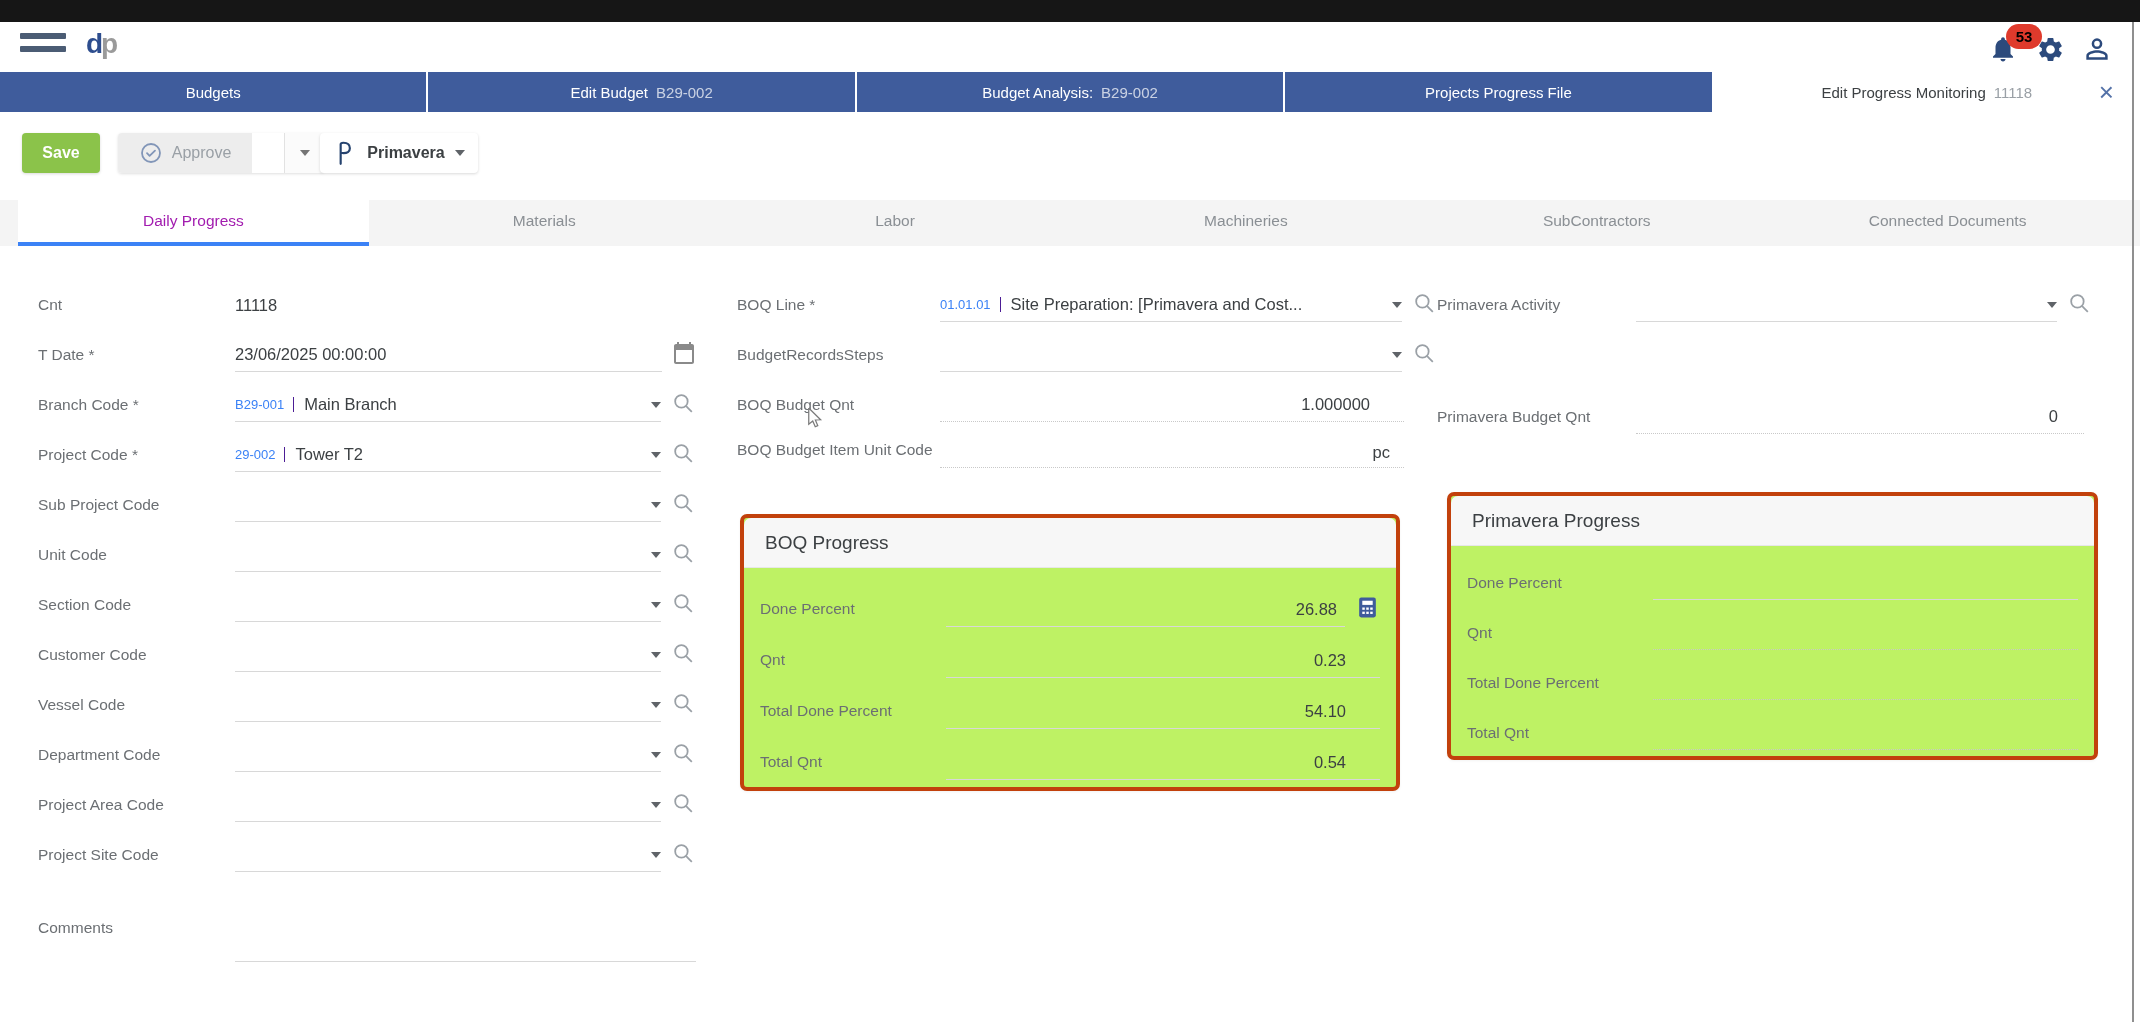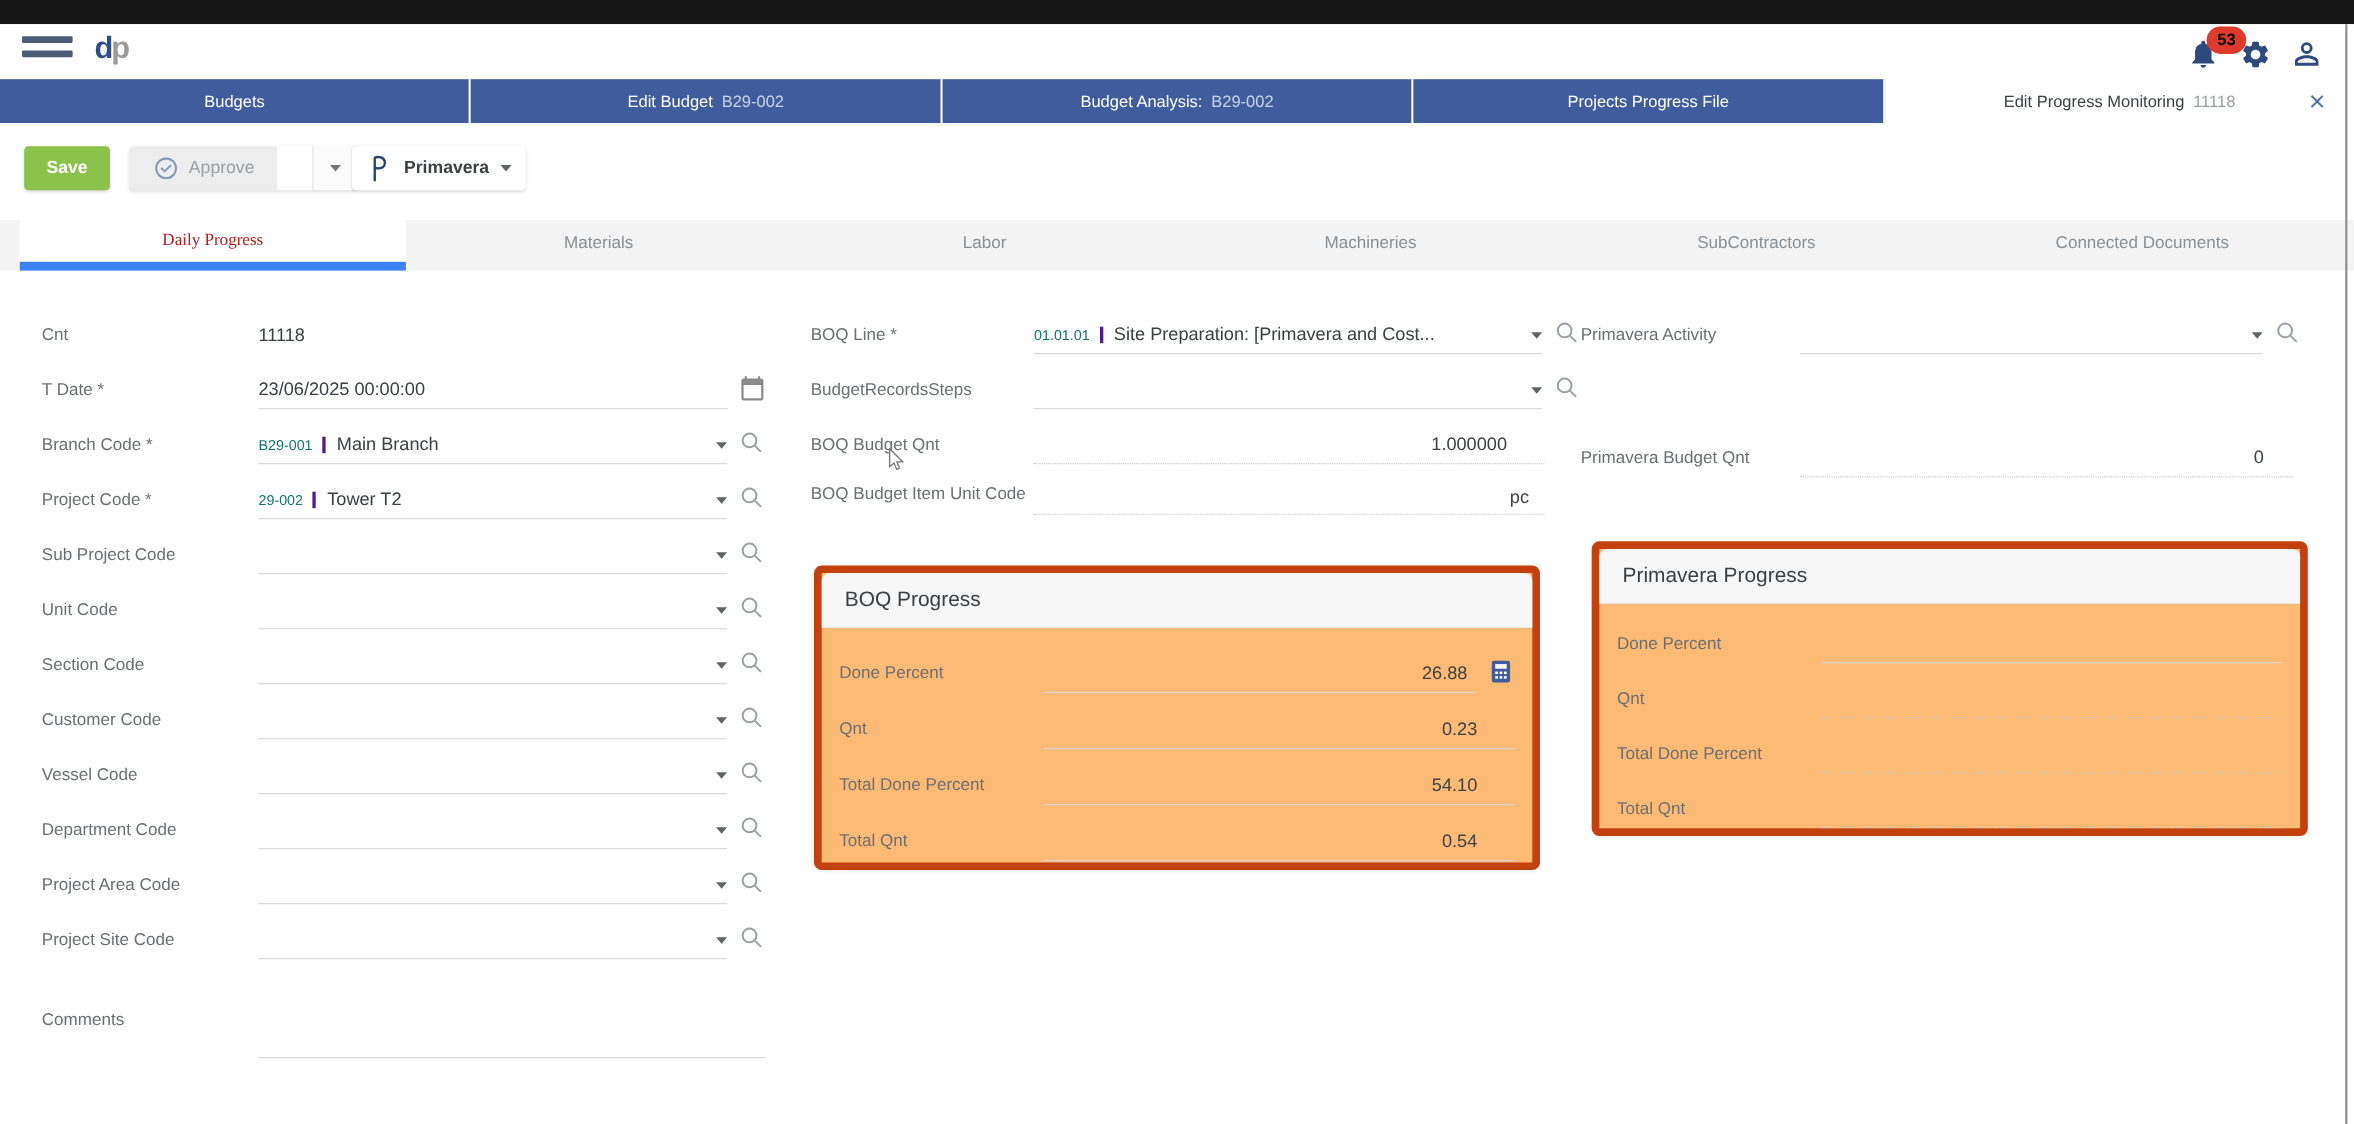--- a/index.html
+++ b/index.html
@@ -49,26 +49,26 @@
   .btn-primavera { left:320px; width:158px; background:#fff; color:#3c4043; font-weight:600; gap:10px; }
   .caret { width:0; height:0; border-left:5.5px solid transparent; border-right:5.5px solid transparent;
     border-top:6px solid #5f6368; }
   .caret.lite { border-top-color:#757575; }
 
   
   .subtabs { position:absolute; left:0; top:200px; width:2140px; height:46px; background:#f4f4f4;
     display:flex; padding:0 17px 0 18px; }
   .stab { flex:1; display:flex; align-items:center; justify-content:center; color:#8a8f94;
     font-size:15.5px; cursor:pointer; border-bottom:4px solid transparent; }
-  .stab.active { background:#fff; color:#b91c1c; border-bottom:8px solid #3b82f6;font-family:Liberation Serif, serif; }
+  .stab.active { background:#fff; color:#a21caf; border-bottom:4px solid #3b82f6; }
 
   
   .lbl { color:#6b6f73; font-size:15.5px; flex-shrink:0; line-height:1.55; }
   .val { color:#3c4043; font-size:16.5px; font-weight:500; white-space:nowrap; }
-  .code-chip { color:#0f766e; font-size:13px; padding-right:9px; border-right:3px solid #4c1d95;
+  .code-chip { color:#3b82f6; font-size:13px; padding-right:9px; border-right:1px solid #4c1d95;
     margin-right:10px; white-space:nowrap; }
   .row { display:flex; align-items:center; height:50px; }
   .ctl { flex:1; display:flex; align-items:center; height:34px; border-bottom:1px solid #d8d8d8;
     min-width:0; }
   .ctl.noline { border-bottom:none; }
   .ctl.dotted { border-bottom:1px dotted #c9c9c9; }
   .ctl .grow { flex:1; }
   .ctl .truncate { overflow:hidden; text-overflow:ellipsis; }
   .right-val { margin-left:auto; }
   .sicon { margin-left:10px; flex-shrink:0; cursor:pointer; }
@@ -79,21 +79,21 @@
   .col-right { position:absolute; left:1437px; top:280px; width:655px; }
   .col-right .lbl { width:199px; }
   .row-tall { height:66px; align-items:flex-start; padding-top:8px; }
   .row-tall .ctl { height:30px; }
   .row-comments { margin-top:24px; height:58px; align-items:stretch; }
   .row-comments .lbl { padding-top:12px; }
   .row-comments .ctl { height:auto; align-items:flex-end; }
   .pad-r { padding-right:34px; }
 
   
-  .panel { position:absolute; background:#fdba74; border:7px solid #c2410c; border-radius:7px;
+  .panel { position:absolute; background:#bef264; border:4px solid #c2410c; border-radius:7px;
     box-shadow:0 1px 3px rgba(0,0,0,.05); }
   .panel-hd { height:50px; background:#f7f7f7; border-bottom:1px solid #e7e7e7; border-radius:7px 7px 0 0;
     display:flex; align-items:center; padding:0 21px; font-size:19px; color:#3c4043; }
   .panel-bd { padding:16px 16px 4px; }
   .prow { display:flex; align-items:center; height:51px; }
   .prow .lbl { width:186px; }
   .boq-panel { left:740px; top:514px; width:660px; height:277px; }
   .prim-panel { left:1447px; top:492px; width:651px; height:268px; }
 
   

